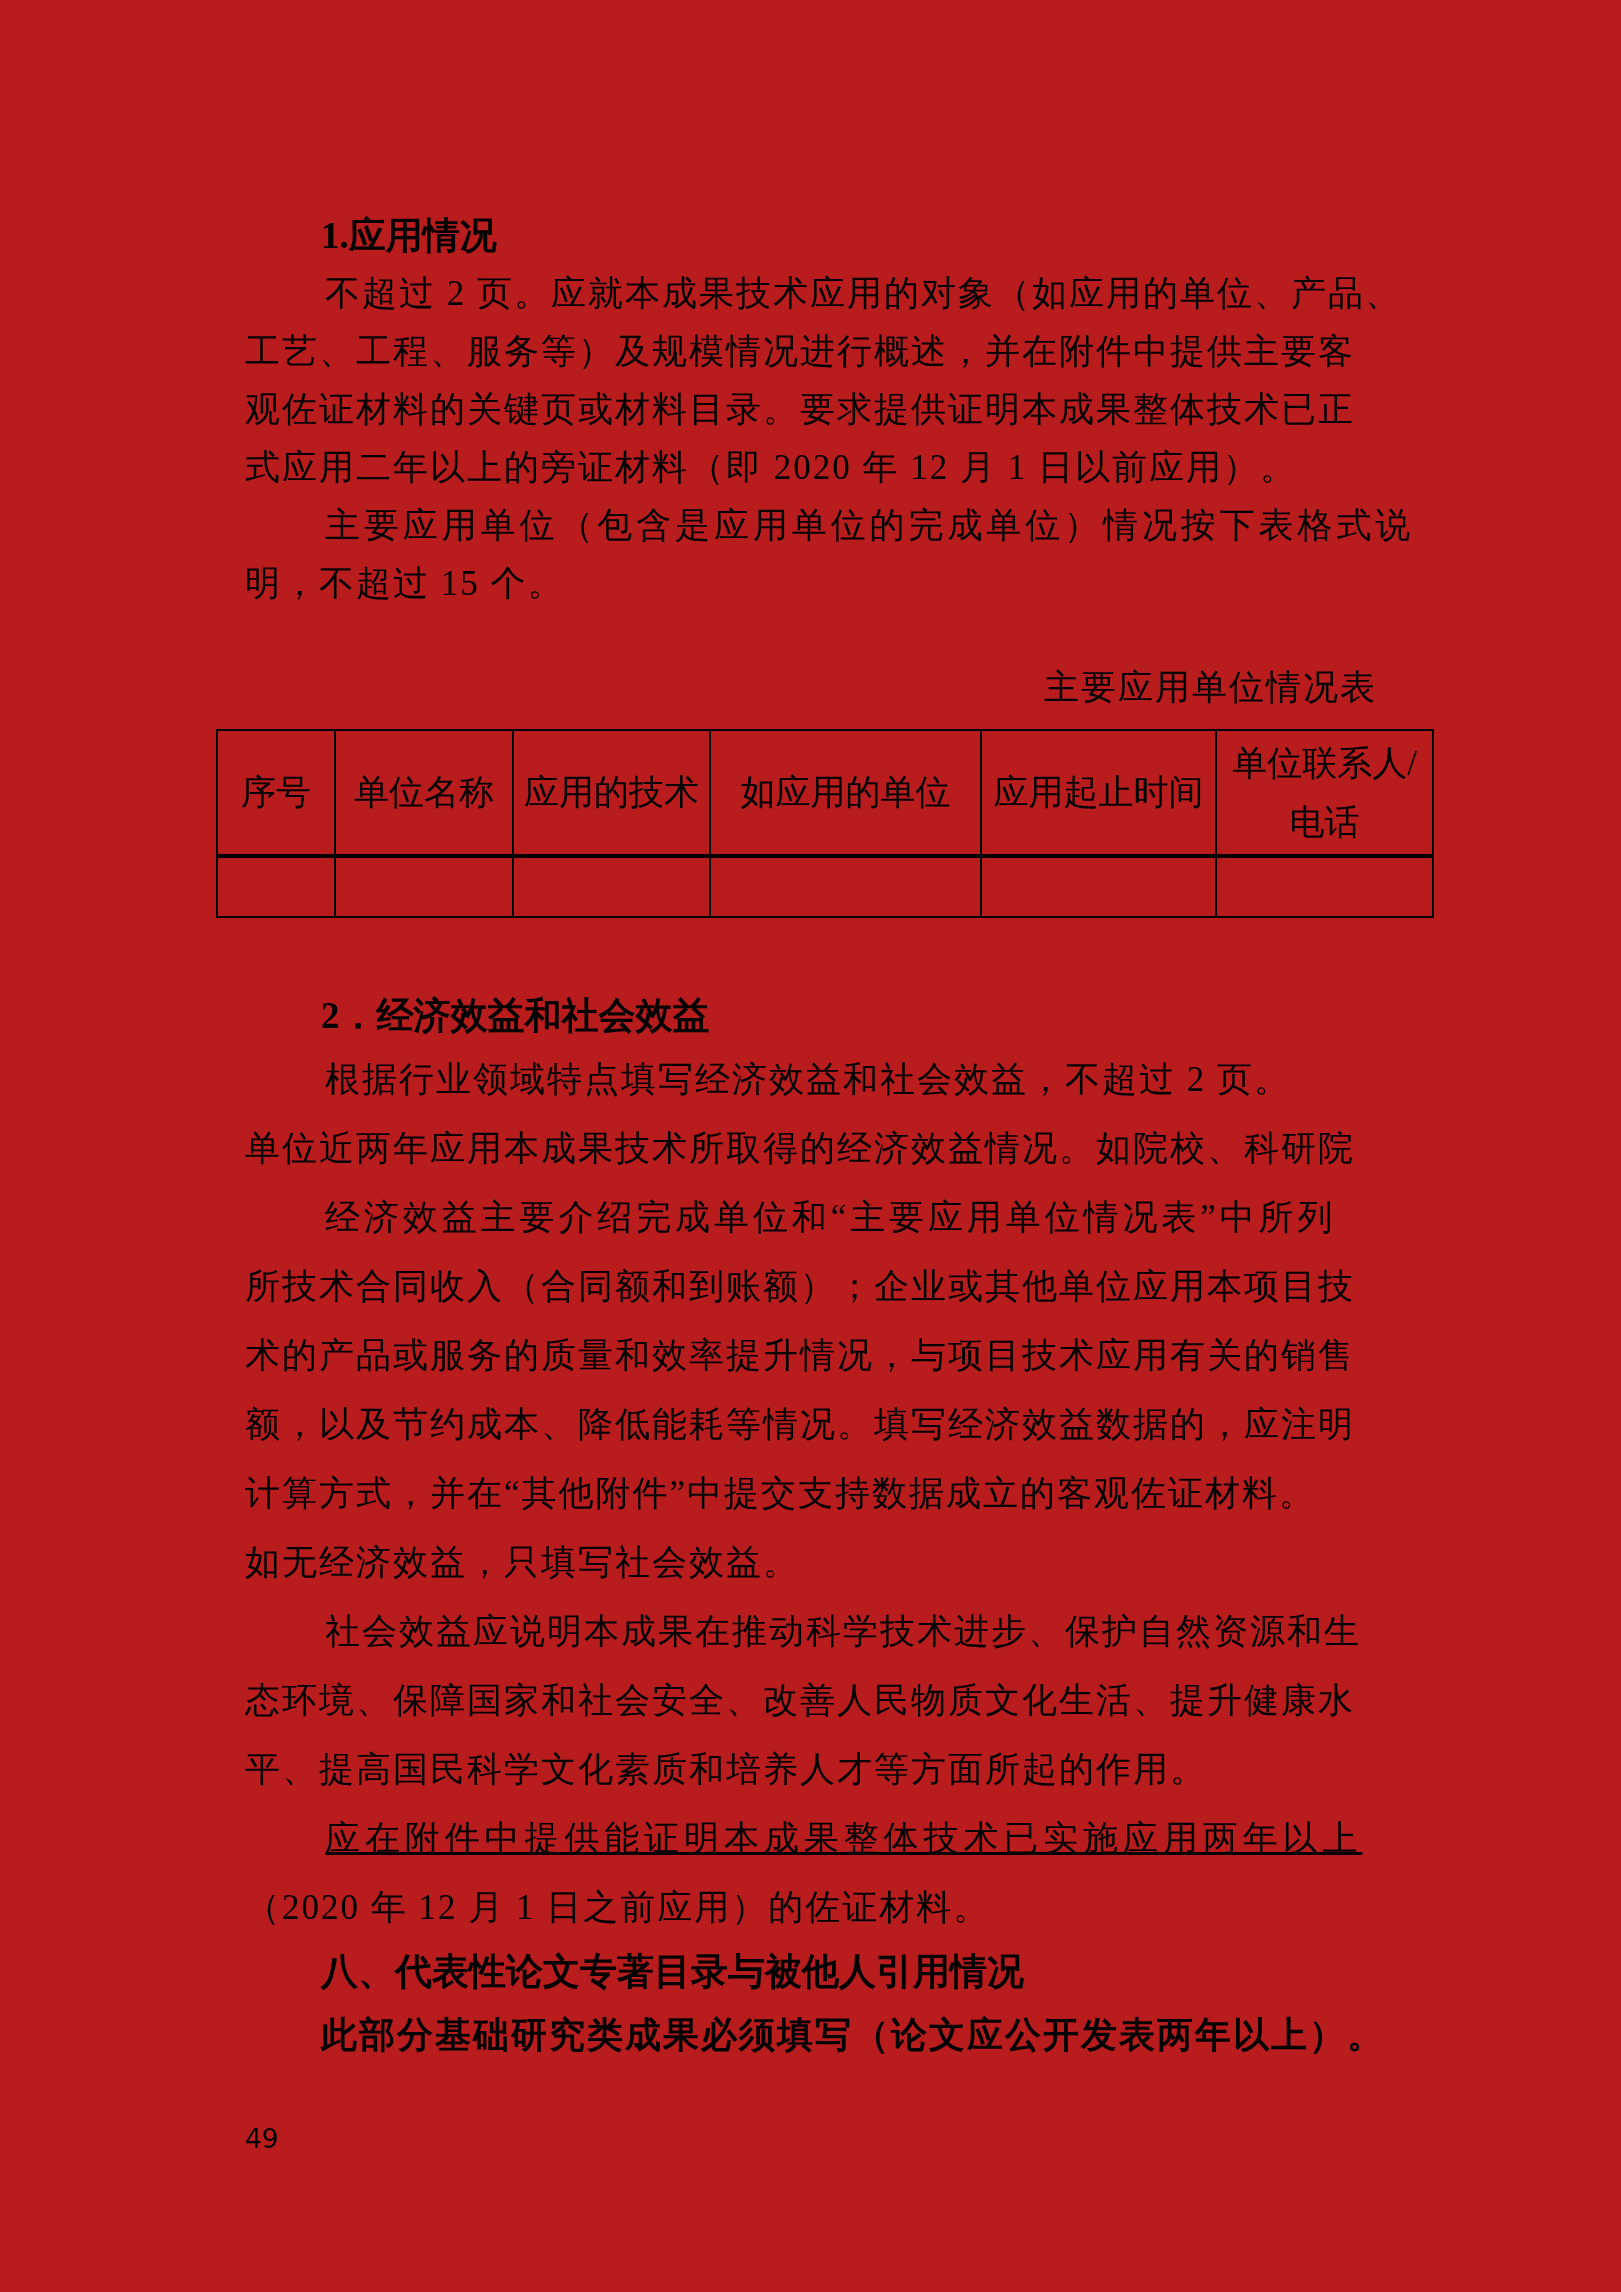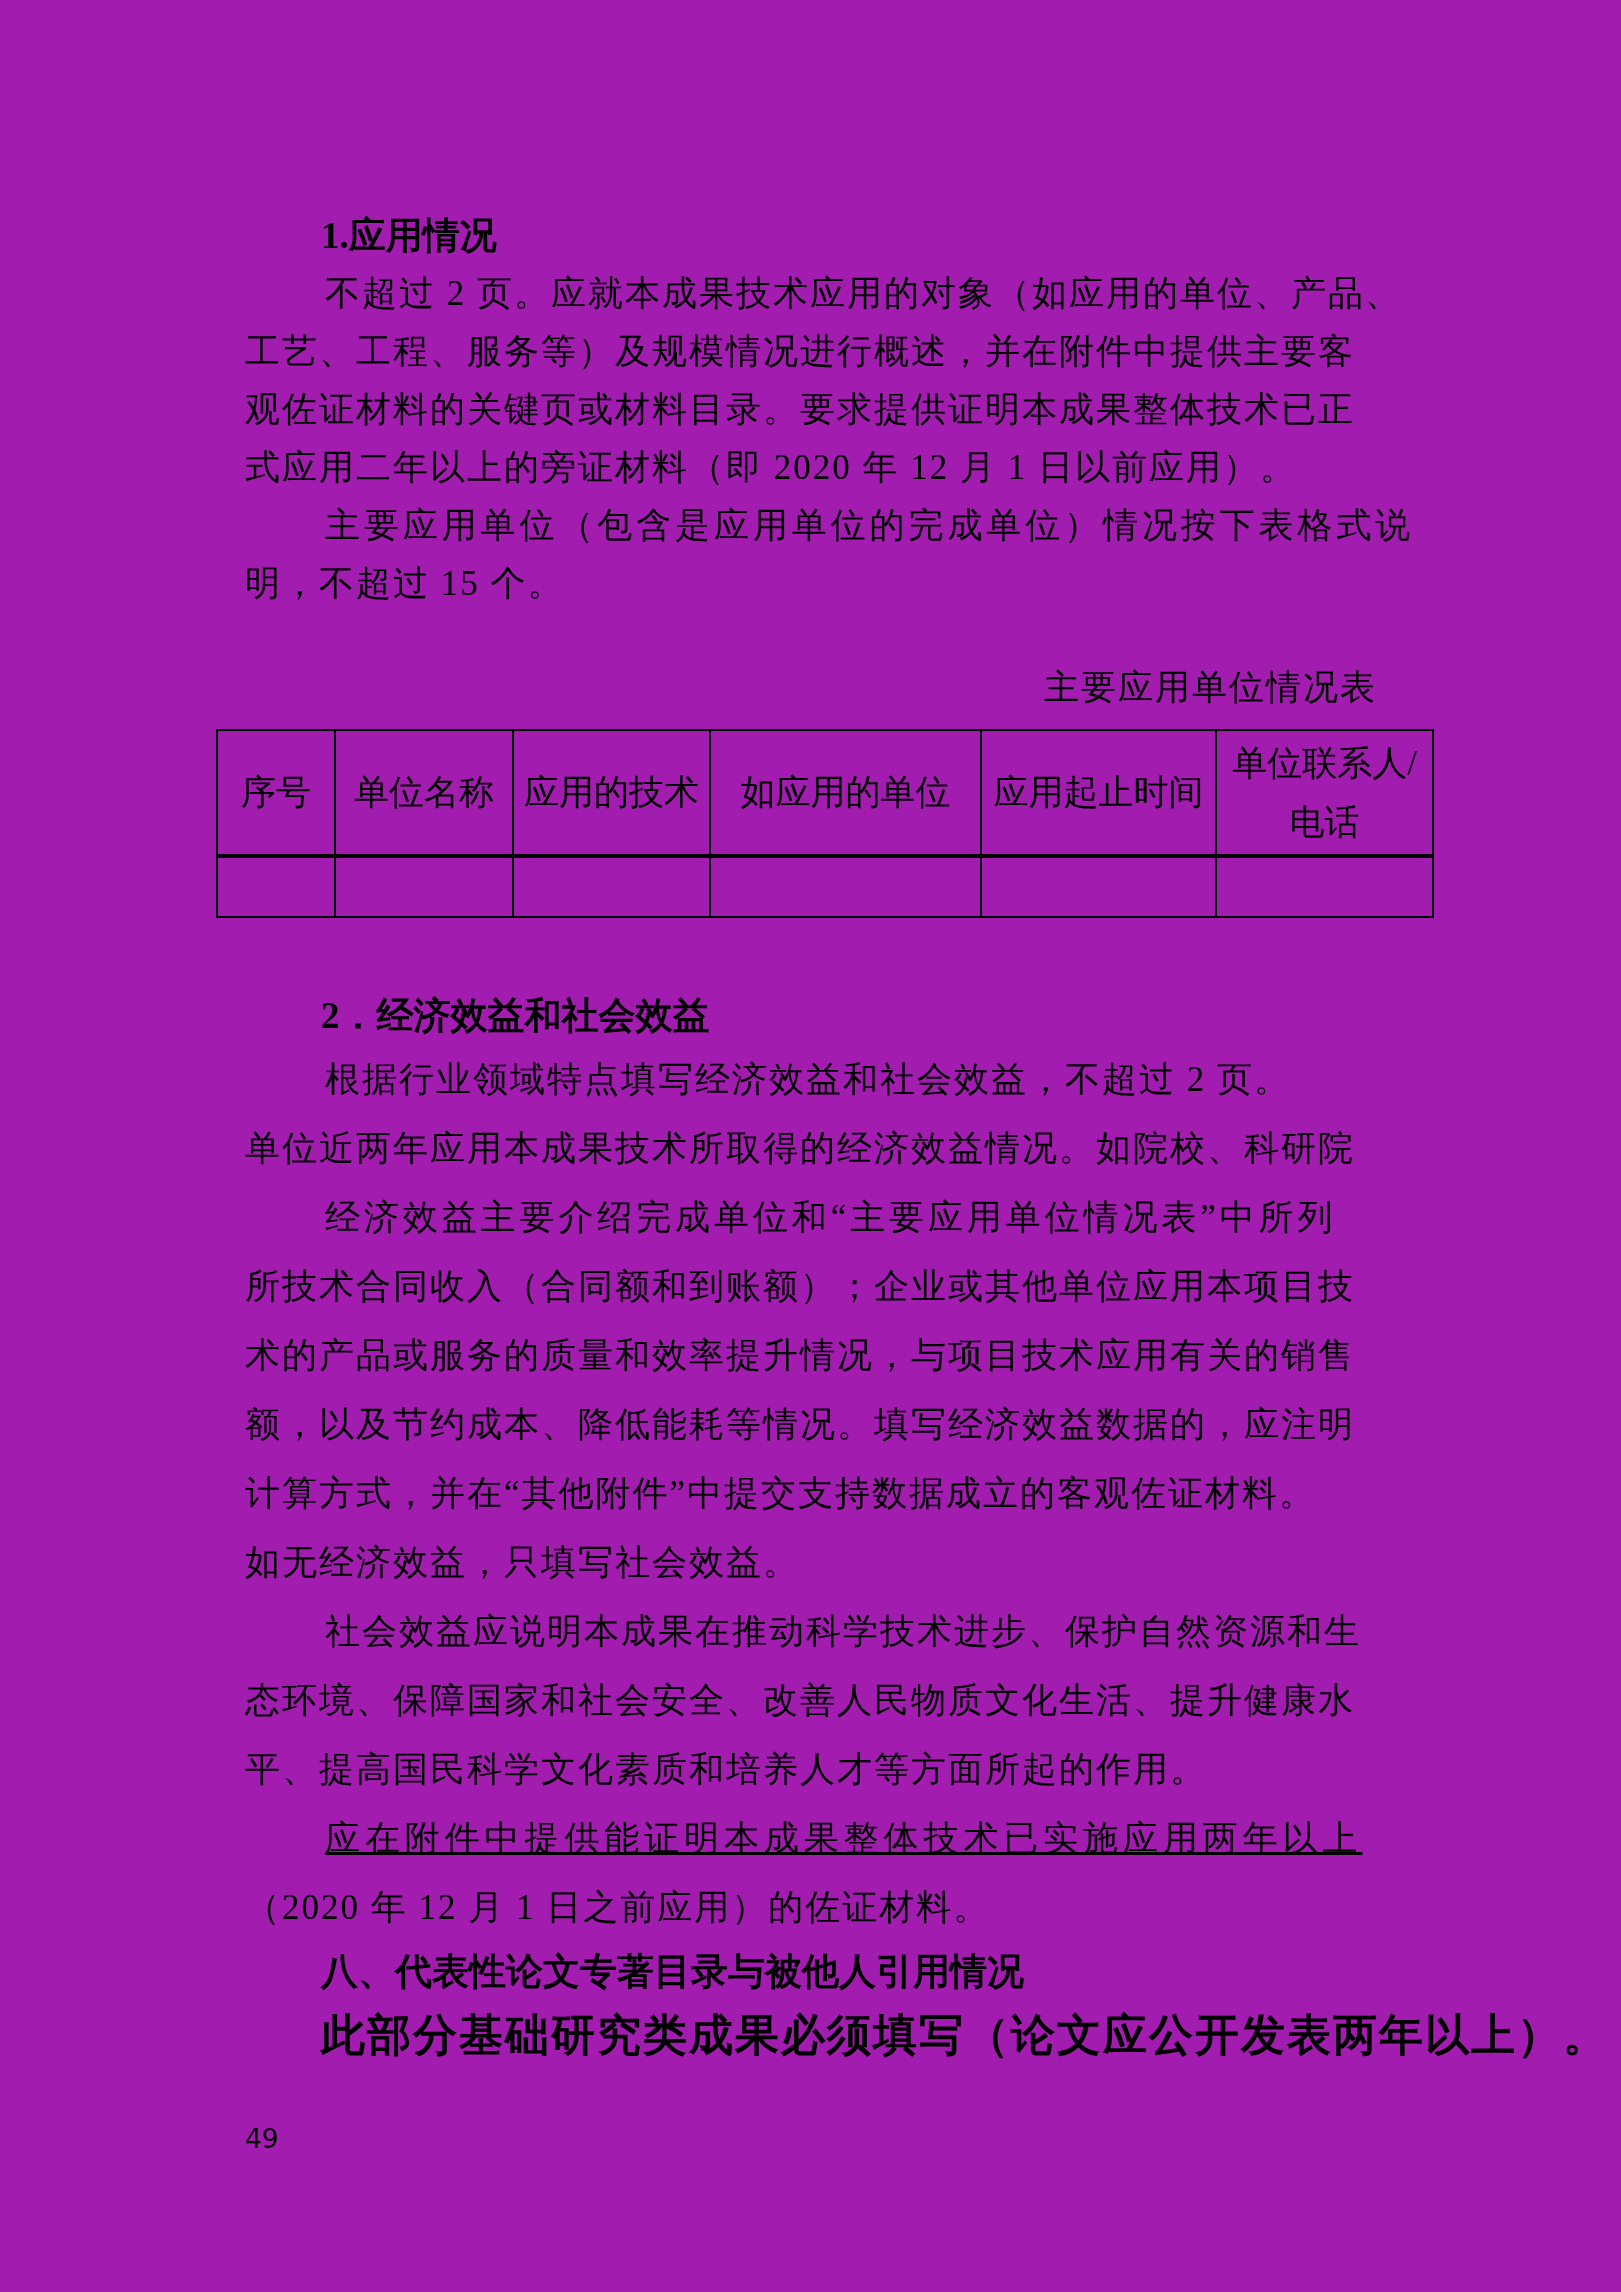--- a/index.html
+++ b/index.html
@@ -1,21 +1,21 @@
 <!DOCTYPE html>
 <html><head>
 <meta charset="utf-8">
 <style>
   * { box-sizing: border-box; }
   html, body { margin: 0; padding: 0; background: #ffffff; }
   .page {
     position: relative;
     width: 1621px;
     height: 2293px;
-    background: #a21caf;
+    background: #b91c1c;
     color: #000000;
     font-family: "Liberation Serif", "DejaVu Serif", serif;
     overflow: hidden;
   }
   .content { padding: 206px 244px 0 245px; }
 
   .h {
     font-size: 37px;
     font-weight: bold;
     line-height: 59px;
@@ -55,21 +55,21 @@
     text-align: center;
     vertical-align: middle;
     padding: 0;
     font-size: 35px;
   }
   tr.hrow td { height: 126px; border-bottom-width: 4.9px; }
   tr.erow td { height: 61px; }
   td.contact div { line-height: 59px; }
 
   .note {
-    font-size: 44px;
+    font-size: 36px;
     font-weight: bold;
     line-height: 69px;
     letter-spacing: 2px;
     text-indent: 76px;
     white-space: nowrap;
   }
 
   .pagenum {
     margin-top: 49px;
     text-align: left;

